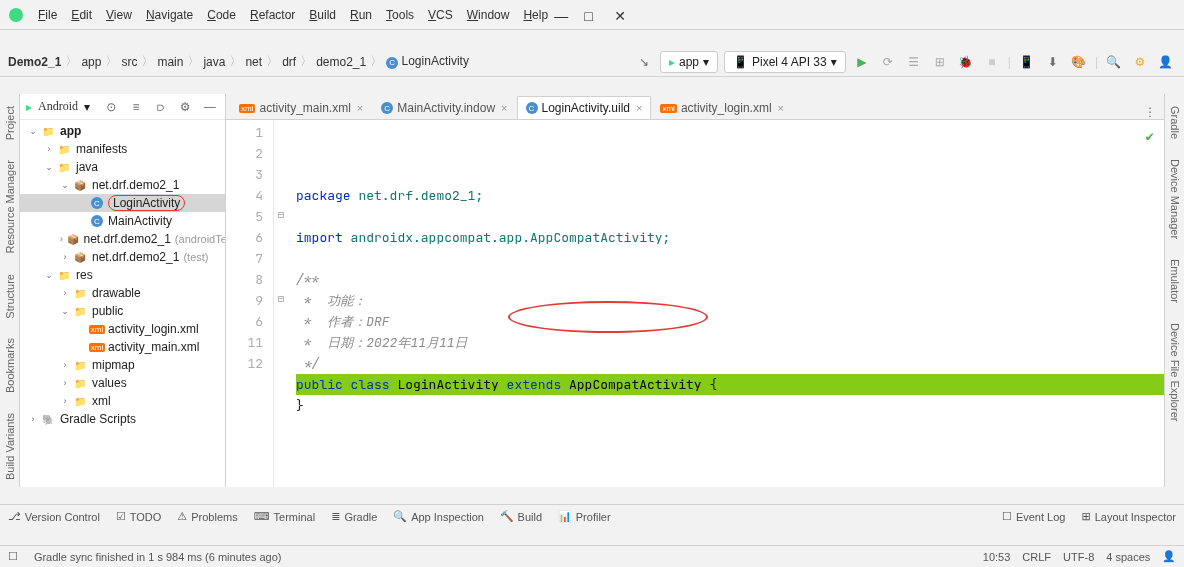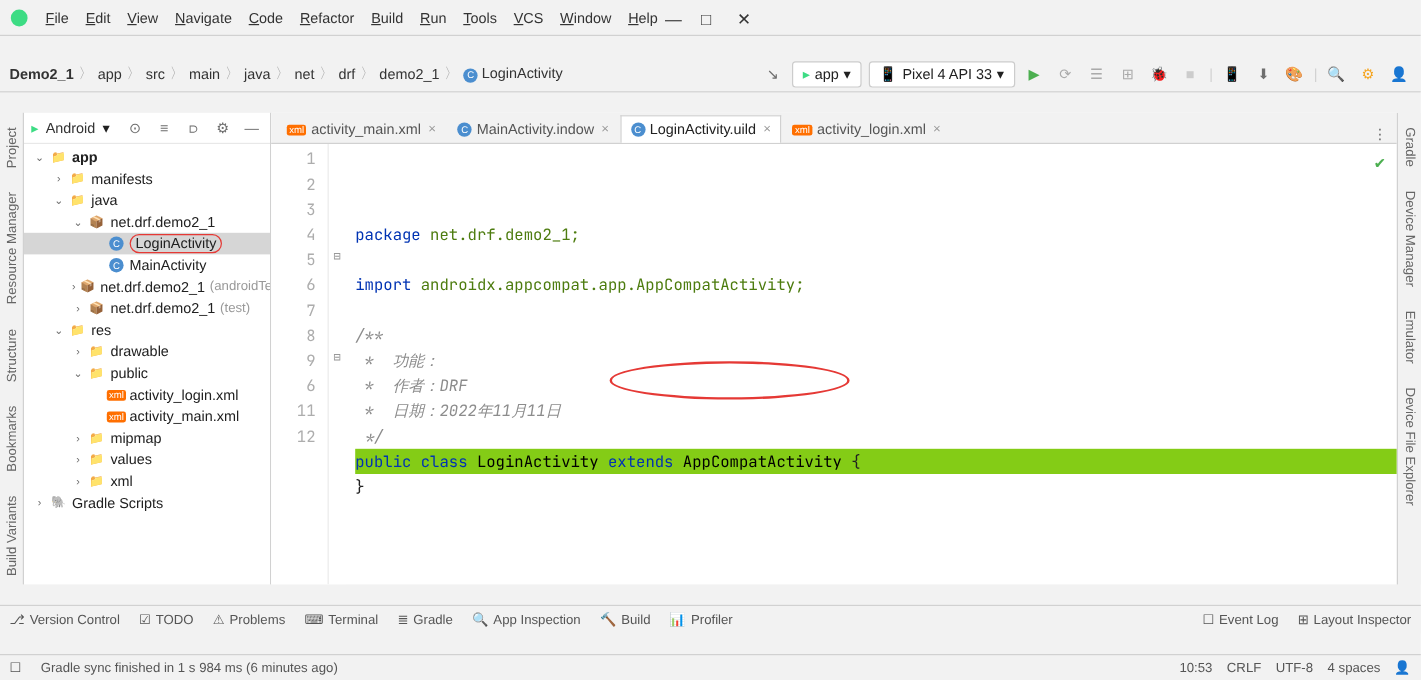--- a/index.html
+++ b/index.html
@@ -28,21 +28,21 @@
 
 
 .main { flex: 1; display: flex; min-height: 0; }
 .left-gutter, .right-gutter { width: 20px; background: #f2f2f2; border-right: 1px solid #d1d1d1; display: flex; flex-direction: column; align-items: center; padding-top: 8px; gap: 12px; }
 .right-gutter { border-right: none; border-left: 1px solid #d1d1d1; }
 .vert-label { writing-mode: vertical-rl; transform: rotate(180deg); font-size: 11px; color: #666; cursor: pointer; padding: 4px 0; }
 .right-gutter .vert-label { transform: none; }
 
 .sidebar { width: 206px; background: #fff; border-right: 1px solid #d1d1d1; display: flex; flex-direction: column; }
 .sidebar-hdr { height: 26px; display: flex; align-items: center; padding: 0 6px; border-bottom: 1px solid #e8e8e8; gap: 6px; }
-.sidebar-hdr .title { font-weight: normal; color: #333; }
+.sidebar-hdr .title { font-weight: normal; color: #333; font-family: Liberation Serif, serif; }
 .sidebar-hdr .spacer { flex: 1; }
 .tree { flex: 1; overflow: auto; font-size: 12px; padding: 2px 0; }
 .tree-row { display: flex; align-items: center; height: 18px; cursor: pointer; white-space: nowrap; }
 .tree-row.selected { background: #d6d6d6; }
 .tree-arrow { width: 10px; color: #6e6e6e; font-size: 9px; text-align: center; }
 .tree-icon { width: 14px; height: 14px; margin: 0 4px; display: inline-flex; align-items: center; justify-content: center; font-size: 10px; }
 .tree-label { color: #212121; }
 .tree-label.bold { font-weight: bold; }
 .tree-hint { color: #999; margin-left: 4px; font-size: 11px; }
 .circled-red { border: 1.5px solid #e53935; border-radius: 12px; padding: 0 4px; }
@@ -56,21 +56,21 @@
 .tabs-menu { margin-left: auto; padding: 0 8px; cursor: pointer; color: #666; }
 
 .editor-body { flex: 1; display: flex; overflow: hidden; }
 .gutter { width: 48px; background: #fff; border-right: 1px solid #e8e8e8; text-align: right; padding: 2px 10px 0 0; color: #adadad; font-family: "JetBrains Mono", Consolas, monospace; font-size: 13px; line-height: 21px; }
 .gutter .ln { height: 21px; }
 .fold-gutter { width: 14px; background: #fff; font-family: monospace; font-size: 10px; color: #999; line-height: 21px; }
 .fold-gutter div { height: 21px; text-align: center; }
 .code { flex: 1; font-family: "JetBrains Mono", Consolas, monospace; font-size: 13px; line-height: 21px; padding: 2px 0 0 8px; position: relative; white-space: pre; }
 .code-line { height: 21px; position: relative; }
 .kw { color: #0033b3; }
-.pkg { color: #4d7c0f; }
+.pkg { color: #0f766e; }
 .cmt { color: #8c8c8c; font-style: italic; }
 .cls { color: #000; }
 .annot-oval { position: absolute; border: 2px solid #e53935; border-radius: 50%; pointer-events: none; }
 .caret-hl { background: #84cc16; }
 .check { position: absolute; top: 6px; right: 10px; color: #4caf50; font-size: 14px; }
 
 
 .toolwindow-bar { height: 24px; display: flex; align-items: center; border-top: 1px solid #d1d1d1; background: #f2f2f2; padding: 0 8px; gap: 16px; }
 .tw-item { display: flex; align-items: center; gap: 4px; color: #555; cursor: pointer; font-size: 11px; }
 .tw-right { margin-left: auto; display: flex; gap: 16px; }

